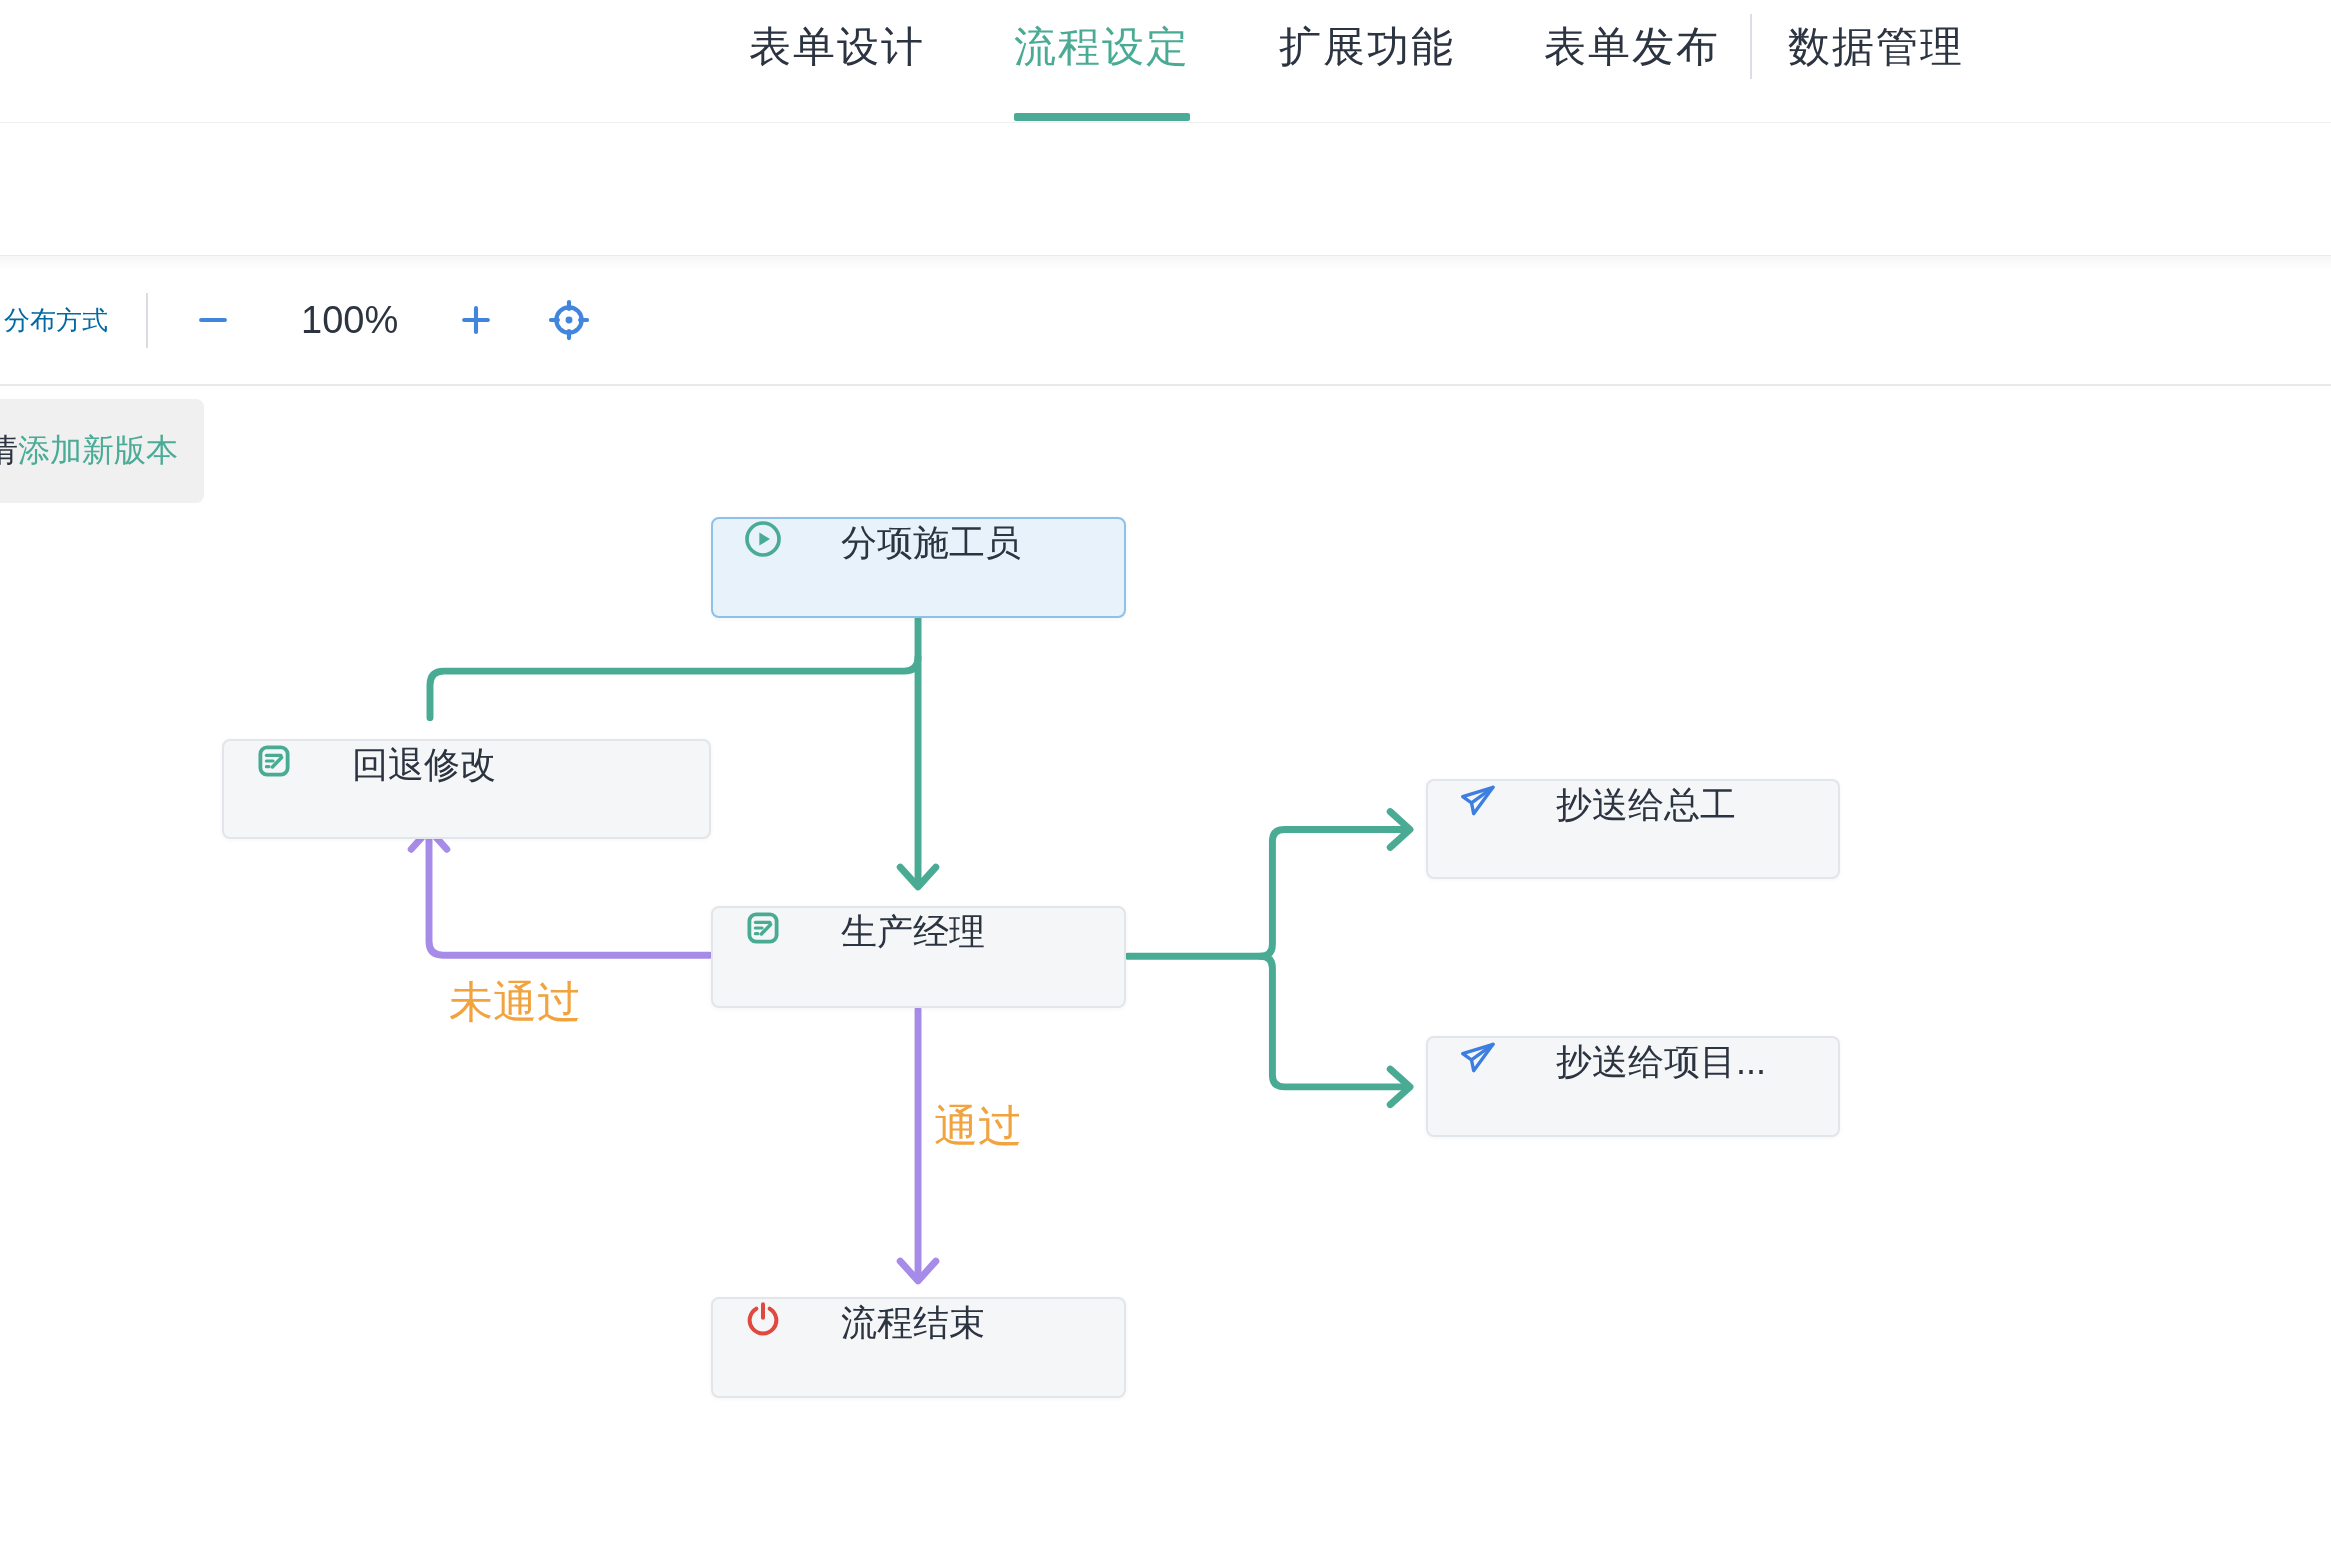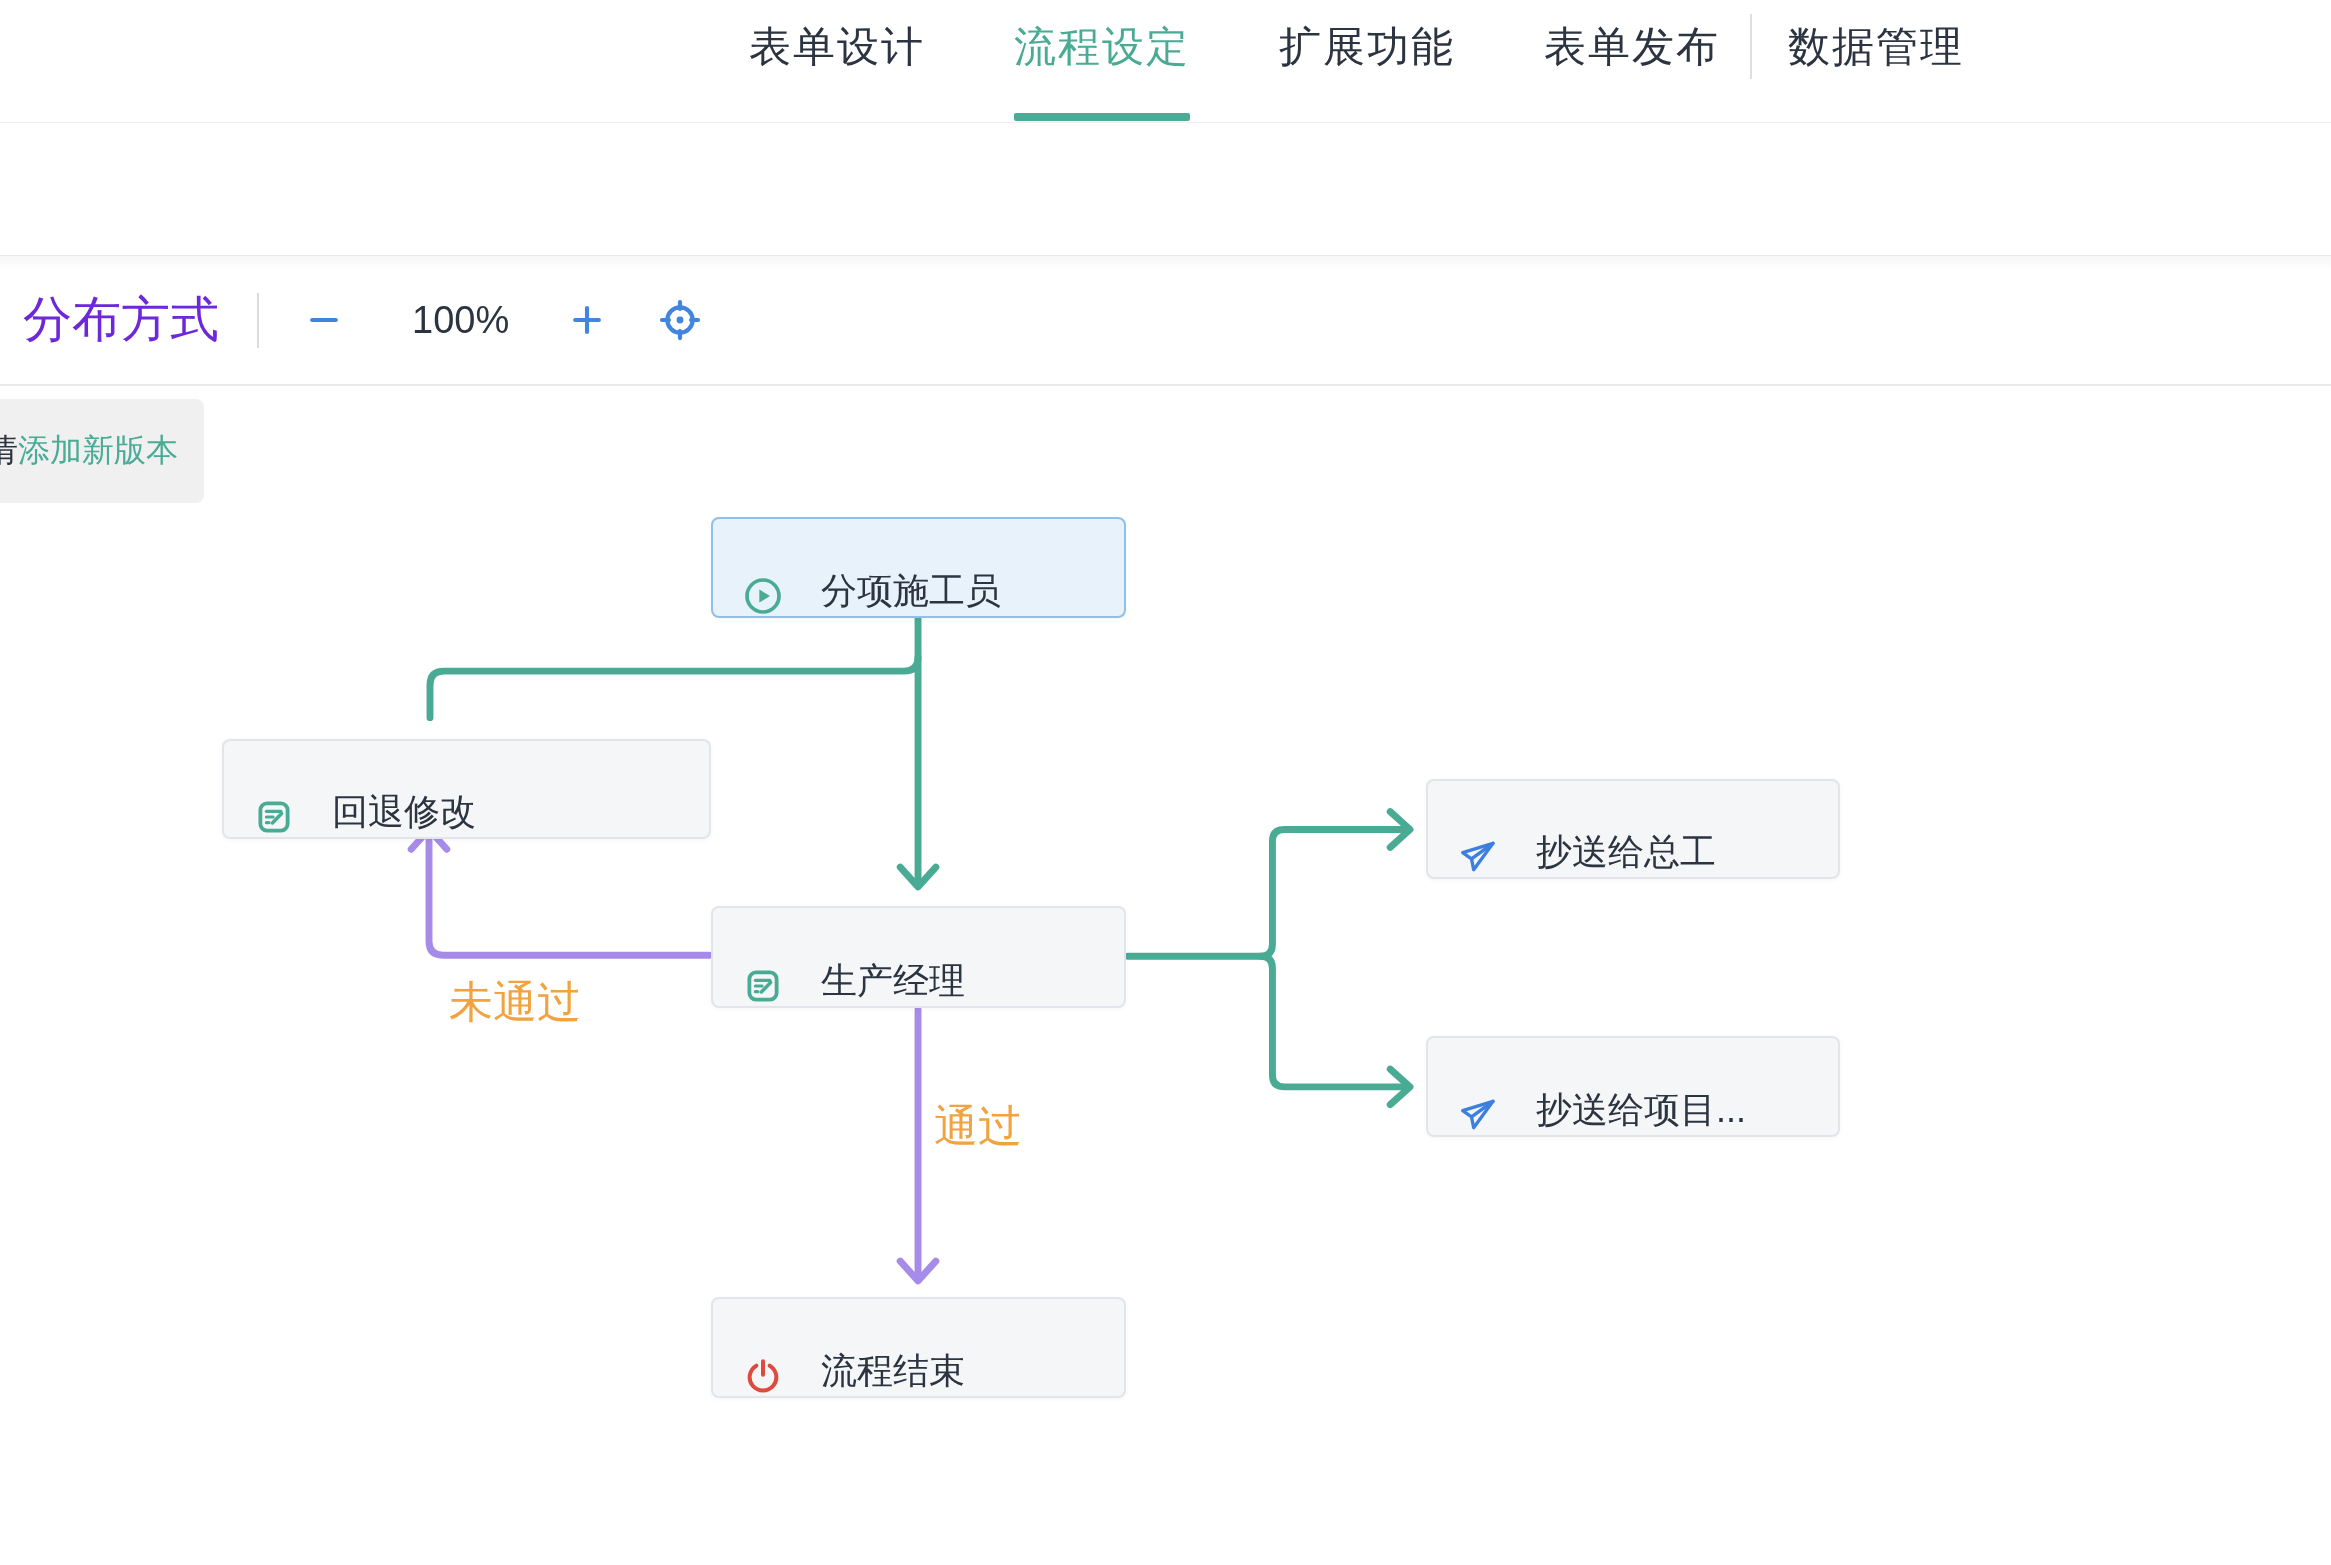--- a/index.html
+++ b/index.html
@@ -24,42 +24,42 @@
   .tab-divider { width:2px; height:65px; background:#DBDEE3; margin-top:14px;
                  margin-left:-59px; margin-right:-53px; }
 
   
   .toolbar { position:absolute; left:0; top:255px; width:2332px; height:131px;
              background:#fff; border-top:1px solid #eaeaea;
              border-bottom:2px solid #e9e9e9;
              display:flex; align-items:center; }
   .toolbar::before { content:""; position:absolute; left:0; top:0; width:100%;
              height:14px; background:linear-gradient(to bottom, rgba(0,0,0,0.035), rgba(0,0,0,0)); }
-  .tb-label { margin-left:23px; font-size:49px; color:#6d28d9; white-space:nowrap; }
+  .tb-label { margin-left:4px; font-size:26px; color:#0369a1; white-space:nowrap; }
   .tb-divider { width:2px; height:55px; background:#D9DCE1; margin-left:38px; }
   .tb-btn { display:flex; align-items:center; justify-content:center; cursor:pointer; }
   .btn-minus { margin-left:46px; }
   .tb-zoom { margin-left:69px; width:95px; font-size:38px; color:#2B3440; text-align:center; }
   .btn-plus { margin-left:61px; }
   .btn-locate { margin-left:51px; }
 
   
   .canvas { position:absolute; left:0; top:387px; width:2332px; height:1178px; background:#fff; }
   .edges-svg { position:absolute; left:0; top:0; width:2332px; height:1178px; }
 
   .version-box { position:absolute; left:-40px; top:12px; width:244px; height:104px;
                  background:#F0F0F1; border-radius:8px; display:flex;
                  align-items:center; justify-content:center; font-size:32px; }
   .version-box .prefix { color:#2B3440; }
   .version-box .action { color:#4AAB96; cursor:pointer; }
 
-  .node { position:absolute; display:flex; align-items:flex-end;
+  .node { position:absolute; display:flex; align-items:flex-start;
           padding-left:30px; border-radius:8px; cursor:pointer;
           background:#F5F6F8; border:2px solid #E2E5E9;
-          box-shadow:0 1px 4px rgba(40,50,60,0.05); }
+          box-shadow:0 1px 4px rgba(40,50,60,0.05);gap:20px; }
   .node .icon { width:40px; height:40px; flex:0 0 40px; display:flex;
                 align-items:center; justify-content:center; }
   .node .label { margin-left:38px; font-size:36px; color:#2B3440; white-space:nowrap; }
   .node-start { left:711px; top:130px; width:415px; height:101px;
                 background:#E7F2FB; border:2px solid #8FC0EA; }
   .node-rollback { left:222px; top:352px; width:489px; height:100px; }
   .node-manager  { left:711px; top:519px; width:415px; height:102px; }
   .node-cc1 { left:1426px; top:392px; width:414px; height:100px; }
   .node-cc2 { left:1426px; top:649px; width:414px; height:101px; }
   .node-end { left:711px; top:910px; width:415px; height:101px; }

